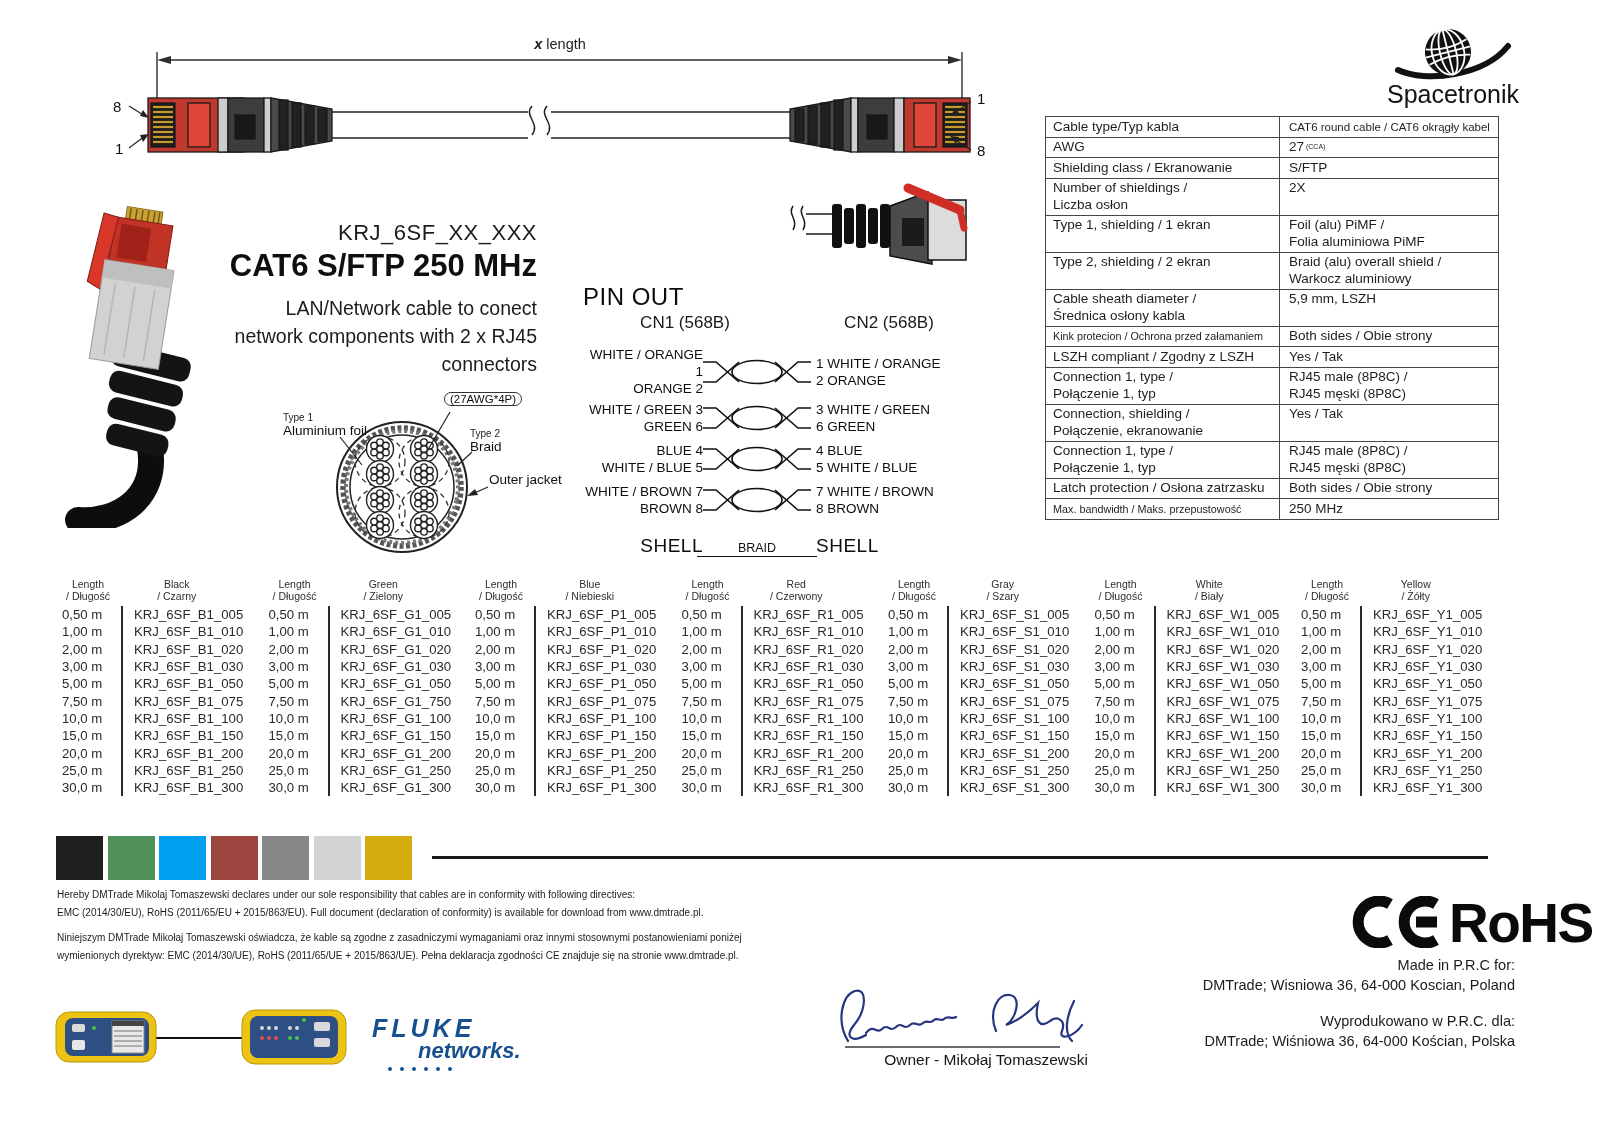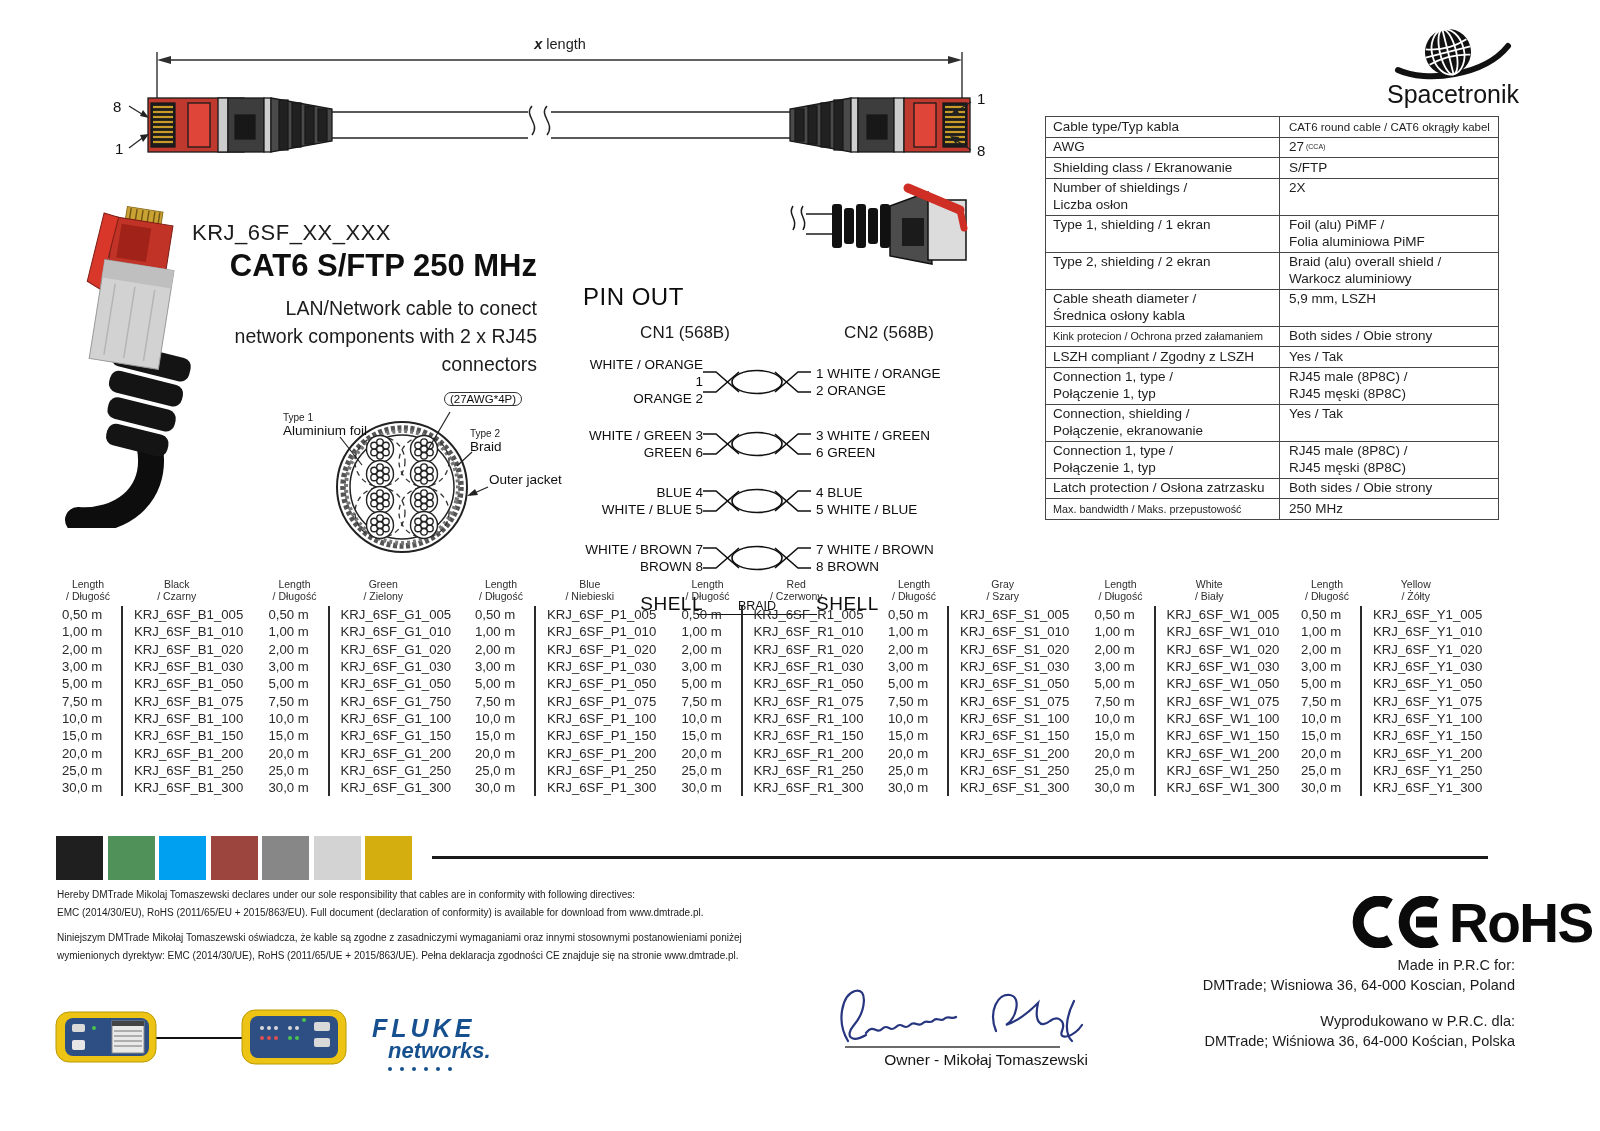--- a/index.html
+++ b/index.html
@@ -5,38 +5,38 @@
   html,body{margin:0;padding:0}
   body{width:1600px;height:1131px;position:relative;background:#fff;overflow:hidden;
        font-family:"Liberation Sans",sans-serif;color:#222}
   .abs{position:absolute}
 
   
   .xlen{left:480px;top:36px;width:160px;text-align:center;font-size:14.5px;color:#1d1d1d}
   .xlen .xi{font-style:italic;font-weight:bold}
 
   
-  .model{left:192px;top:220px;width:345px;font-size:22px;color:#1c1c1c;letter-spacing:.5px}
+  .model{left:192px;top:220px;width:345px;text-align:right;font-size:22px;color:#1c1c1c;letter-spacing:.5px}
   .heading{left:192px;top:248px;width:345px;text-align:right;font-size:31px;font-weight:bold;color:#0f0f0f}
   .subtitle{left:192px;top:294px;width:345px;text-align:right;font-size:19.5px;line-height:28px;color:#1c1c1c;white-space:pre-line}
 
   
   .cs-small{font-size:10px;color:#222;line-height:11px}
   .cs-lab{font-size:13.5px;color:#0f0f0f;line-height:15px}
   .cs-type1{left:283px;top:412px}
   .cs-awg{left:444px;top:392px;border:1.2px solid #333;border-radius:8px;padding:0 5px;font-size:11.5px;color:#0f0f0f}
   .cs-type2{left:470px;top:428px}
   .cs-jacket{left:489px;top:472px}
 
   
   .pinout{left:583px;top:283px;width:408px}
   .pin-title{text-align:left;font-size:24px;font-weight:500;letter-spacing:.5px;color:#0d0d0d}
-  .cn-row{display:flex;margin-top:12px}
+  .cn-row{display:flex;margin-top:2px}
   .cn{width:50%;text-align:center;font-size:17px;color:#1a1a1a}
-  .pair{display:grid;grid-template-columns:120px 108px 180px;align-items:center;margin-top:17px}
+  .pair{display:grid;grid-template-columns:120px 108px 180px;align-items:center;margin-top:1px}
   .pair:first-of-type{margin-top:13px}
   .pair-left{text-align:right;font-size:13.5px;line-height:17px;color:#0e0e0e}
   .pair-right{text-align:left;padding-left:5px;font-size:13.5px;line-height:17px;color:#0e0e0e}
   .pair-glyph{display:flex;justify-content:center}
   .shell-row{display:grid;grid-template-columns:120px 108px 180px;align-items:end;margin-top:15px}
   .shell{font-size:19px;color:#0d0d0d;letter-spacing:.5px}
   .shell-l{text-align:right}
   .shell-r{text-align:left;padding-left:5px}
   .braid-mid{text-align:center;font-size:12.5px;color:#111;border-bottom:1.7px solid #111;padding-bottom:1px;margin:0 -6px}
 
@@ -74,21 +74,21 @@
   .rohs{left:1449px;top:891px;font-size:55px;font-weight:bold;letter-spacing:-1.5px;color:#0a0a0a}
 
   
   .made{text-align:right;font-size:14.5px;line-height:19.5px;color:#1b1b1b;white-space:pre-line}
   .made-en{right:85px;top:956px}
   .made-pl{right:85px;top:1012px}
 
   
   .fluke{left:372px;top:1014px;color:#17508e}
   .fluke-brand{font-size:25px;font-weight:bold;font-style:italic;letter-spacing:4px}
-  .fluke-sub{font-size:22px;font-style:italic;font-weight:600;margin:-5px 0 0 16px}
+  .fluke-sub{font-size:22px;font-style:italic;font-weight:600;margin:-5px 0 0 46px}
   .fluke-dots{display:flex;gap:8px;margin:3px 0 0 16px}
   .fluke-dots i{width:4px;height:4px;border-radius:50%;background:#17508e}
 
   
   .sig-line{left:845px;top:1046px;width:215px;height:1.5px;background:#6b6b6b}
   .sig-caption{left:818px;top:1051px;width:270px;text-align:right;font-size:15.5px;color:#161616}
 
   
   .brand-text{left:1383px;top:80px;width:140px;text-align:center;font-size:25px;color:#121212}
 </style>

